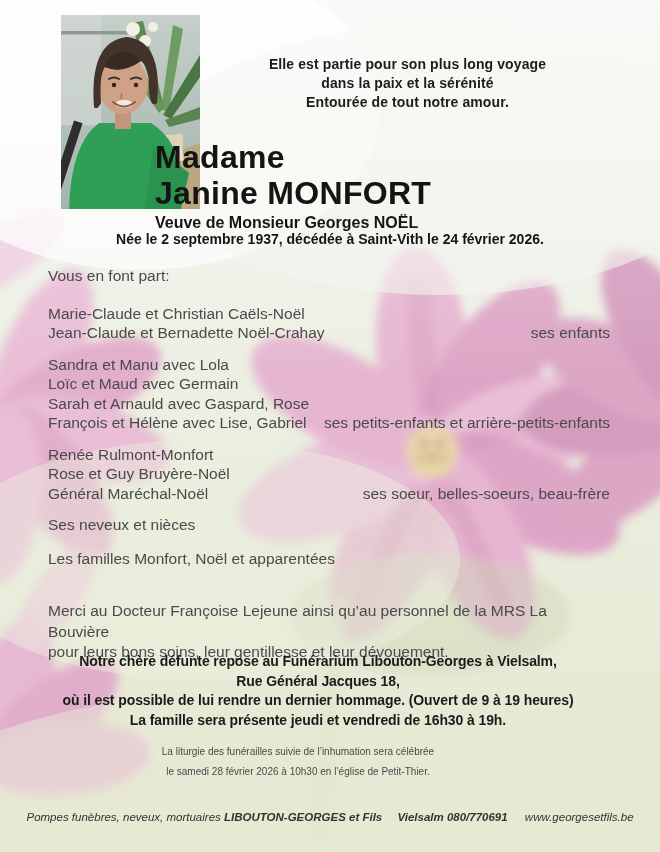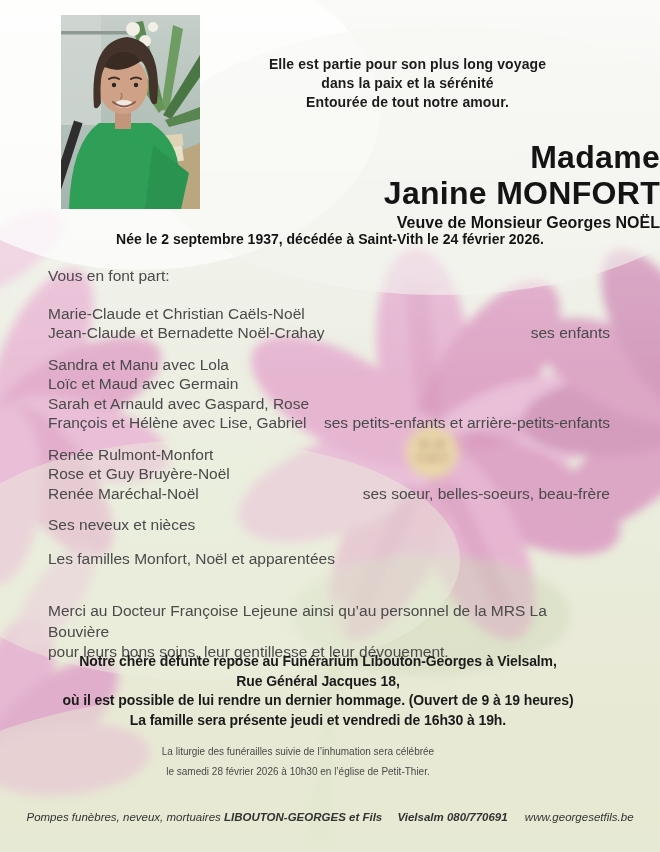--- a/index.html
+++ b/index.html
@@ -8,21 +8,21 @@
     font-family:"Liberation Sans",sans-serif;background:#f9a8d4;
     margin:0 auto;
   }
   .bg{position:absolute;inset:0;z-index:0;}
   .content{position:absolute;inset:0;z-index:2;}
   .photo{position:absolute;left:61px;top:15px;width:139px;height:194px;z-index:2;}
   .tribute{
     position:absolute;left:155px;top:55px;width:505px;text-align:center;
     font-size:14px;font-weight:bold;line-height:19px;color:#1c1c1c;letter-spacing:.1px;
   }
-  .title-block{position:absolute;left:155px;top:139px;width:505px;text-align:right;color:#141414;}
+  .title-block{position:absolute;left:155px;top:139px;width:505px;text-align:left;color:#141414;}
   .title-salutation,.title-name{font-size:32px;font-weight:bold;line-height:36px;letter-spacing:.3px;}
   .widow-line{font-size:16px;font-weight:bold;line-height:19px;margin-top:2px;}
   .dates-line{position:absolute;left:0;top:231px;width:660px;text-align:center;
     font-size:14px;font-weight:bold;color:#141414;}
   .body-block{position:absolute;left:48px;top:266px;width:562px;
     font-size:15.5px;line-height:19.5px;color:#4a4a4a;}
   .intro{margin:0 0 18px 0;}
   .group{position:relative;margin:0 0 12px 0;}
   .group-line{white-space:nowrap;}
   .relation{position:absolute;right:0;bottom:0;white-space:nowrap;}
@@ -202,21 +202,21 @@
         <div class="group-line">Sandra et Manu avec Lola</div>
         <div class="group-line">Loïc et Maud avec Germain</div>
         <div class="group-line">Sarah et Arnauld avec Gaspard, Rose</div>
         <div class="group-line">François et Hélène avec Lise, Gabriel</div>
         <div class="relation">ses petits-enfants et arrière-petits-enfants</div>
       </div>
 
       <div class="group">
         <div class="group-line">Renée Rulmont-Monfort</div>
         <div class="group-line">Rose et Guy Bruyère-Noël</div>
-        <div class="group-line">Renée Maréchal-Noël</div>
+        <div class="group-line">Général Maréchal-Noël</div>
         <div class="relation">ses soeur, belles-soeurs, beau-frère</div>
       </div>
 
       <div class="nephews">Ses neveux et nièces</div>
       <div class="families">Les familles Monfort, Noël et apparentées</div>
 
       <p class="thanks">
         <span>Merci au Docteur Françoise Lejeune ainsi qu’au personnel de la MRS La Bouvière</span><br>
         <span>pour leurs bons soins, leur gentillesse et leur dévouement.</span>
       </p>

